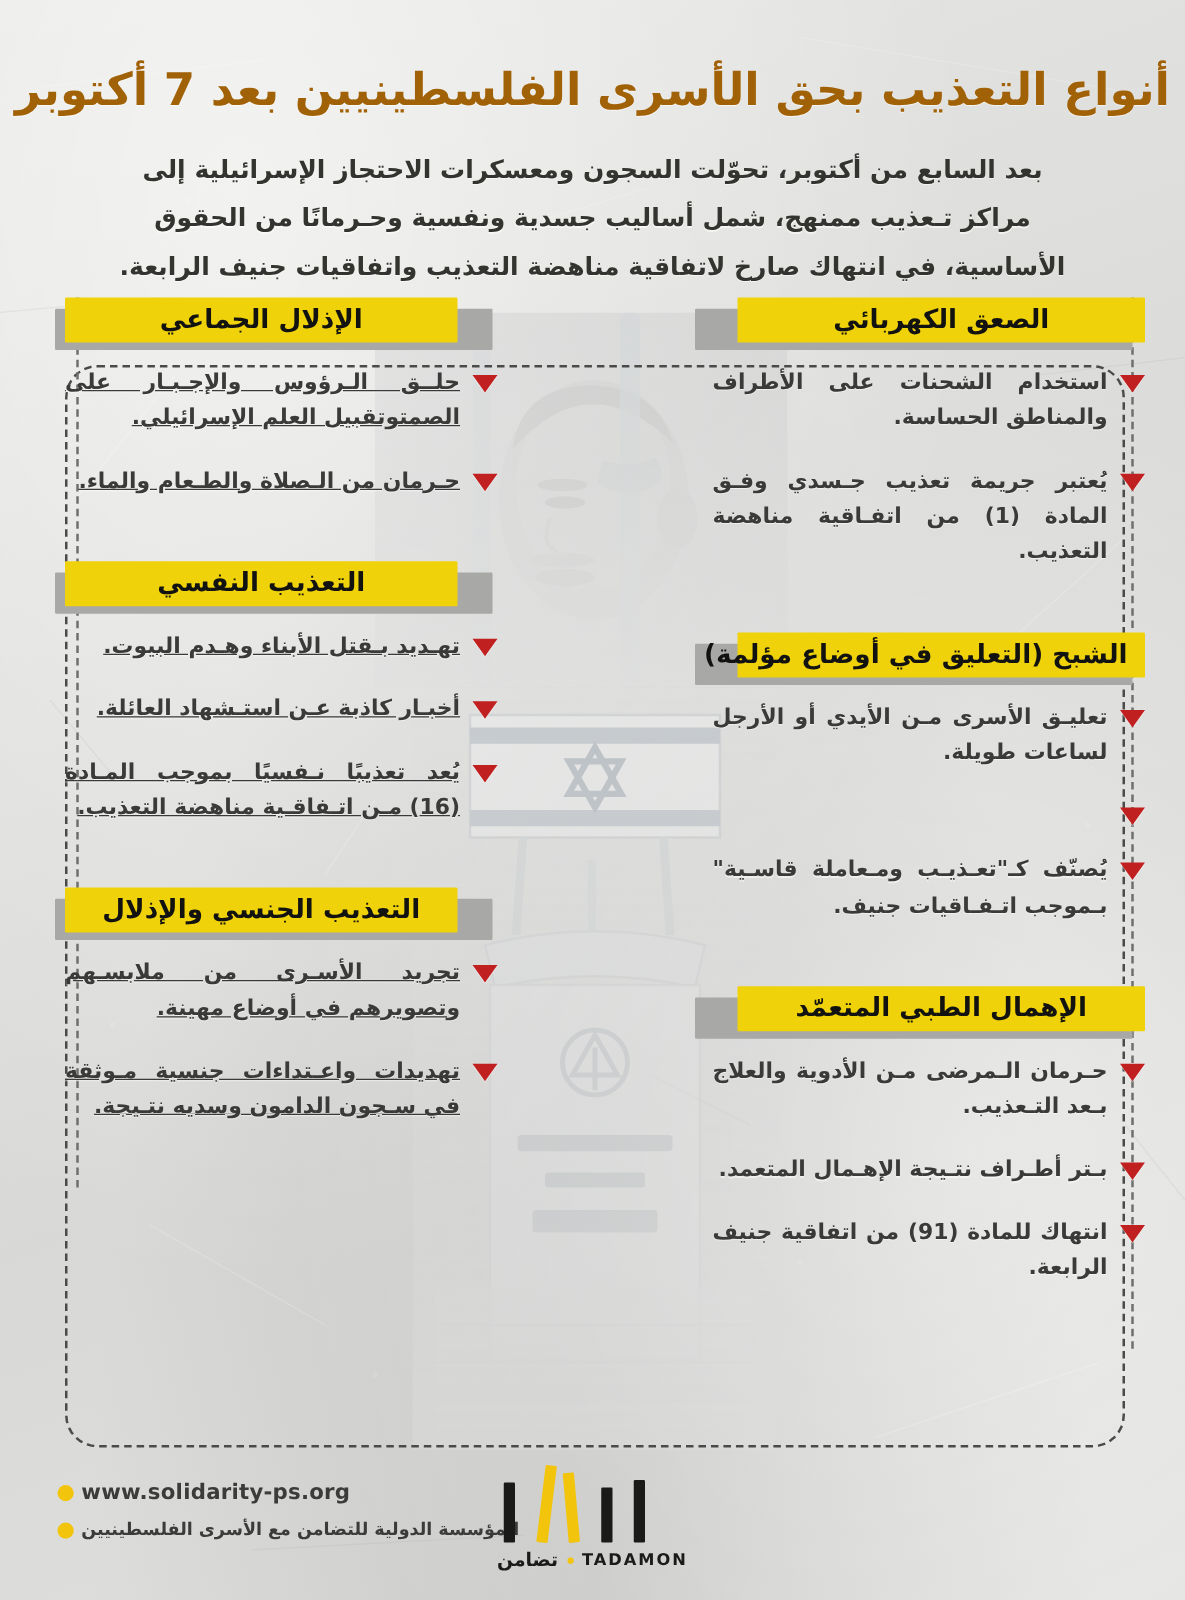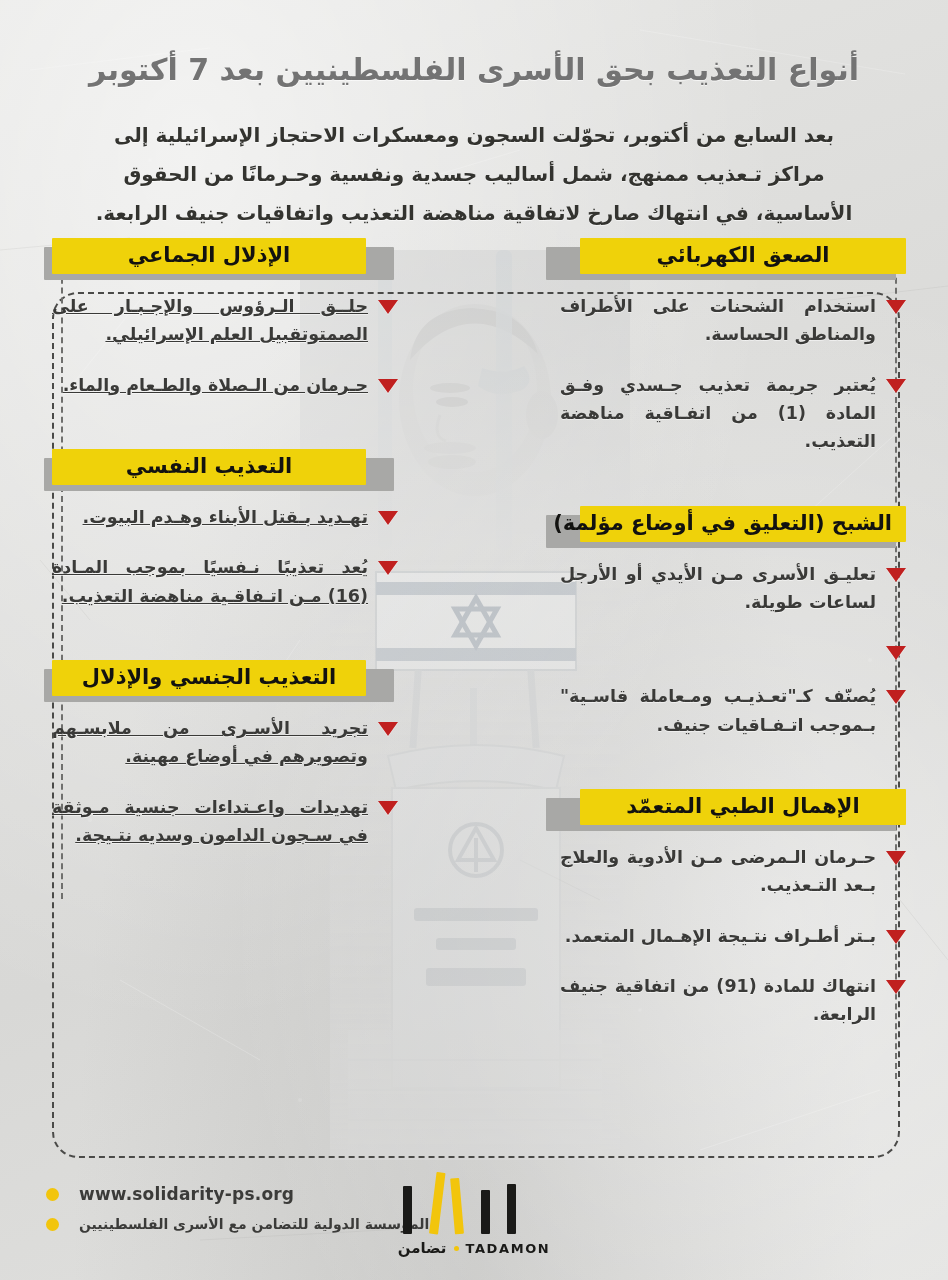--- a/index.html
+++ b/index.html
@@ -37,34 +37,34 @@
 
   
   .frame{
     position:absolute;left:52px;top:292px;width:844px;height:862px;
     border:2px dashed #4a4a48;border-radius:26px;z-index:3;
   }
 
   
   .title{
     position:absolute;z-index:6;left:0;right:0;top:52px;
-    text-align:center;color:#737373;
-    font-size:30px;font-weight:bold;letter-spacing:.2px;
+    text-align:center;color:#a16207;
+    font-size:36px;font-weight:bold;letter-spacing:.2px;
     text-shadow:0 1px 0 rgba(255,255,255,.6);
   }
   .intro{
     position:absolute;z-index:6;left:90px;width:768px;top:116px;
     text-align:center;color:#33332f;
     font-size:20px;line-height:1.95;font-weight:bold;
     text-shadow:0 1px 0 rgba(255,255,255,.55);
   }
 
   
   .col{position:absolute;z-index:6;top:238px;width:352px;}
-  .col-right{right:42px;}
+  .col-right{right:32px;}
   .col-left{left:52px;}
 
   
   .section{margin-bottom:10px;position:relative;}
   .sec-head{
     position:relative;display:block;margin:0 0 16px 0;
   }
   .sec-head .shadowbar{
     position:absolute;left:-8px;top:9px;height:33px;right:10px;
     background:#a8a8a6;border-radius:1px;
@@ -111,21 +111,21 @@
     text-shadow:0 1px 0 rgba(255,255,255,.5);
   }
   .col-right .btxt{text-align:justify;}
   .col-left  .btxt{text-align:justify;text-decoration:underline;}
 
   
   .footer{position:absolute;z-index:7;left:0;right:0;bottom:0;height:110px;}
   .foot-links{
     position:absolute;left:46px;top:14px;direction:ltr;text-align:left;
   }
-  .foot-row{display:flex;align-items:center;gap:20px;margin-bottom:12px;}
+  .foot-row{display:flex;align-items:center;gap:6px;margin-bottom:12px;}
   .dot{
     width:13px;height:13px;border-radius:50%;
     background:#f2c50c;flex:0 0 auto;
   }
   .foot-url{
     color:#3b3b39;font-size:17px;font-weight:bold;letter-spacing:.2px;
   }
   .foot-org{
     color:#3b3b39;font-size:14px;font-weight:bold;direction:rtl;
   }
@@ -356,20 +356,24 @@
       <div class="shadowbar"></div>
       <span class="bar">التعذيب النفسي</span>
     </div>
     <div class="bullets">
       <div class="bullet">
         <span class="tri"></span>
         <span class="btxt">تهـديد بـقتل الأبناء وهـدم البيوت.</span>
       </div>
       <div class="bullet">
         <span class="tri"></span>
+        <span class="btxt">أخبـار كاذبة عـن استـشهاد العائلة.</span>
+      </div>
+      <div class="bullet">
+        <span class="tri"></span>
         <span class="btxt">يُعد تعذيبًا نـفسيًا بموجب المـادة (16) مـن اتـفاقـية مناهضة التعذيب.</span>
       </div>
     </div>
   </div>
 
   <div class="section">
     <div class="sec-head">
       <div class="shadowbar"></div>
       <span class="bar">التعذيب الجنسي والإذلال</span>
     </div>

